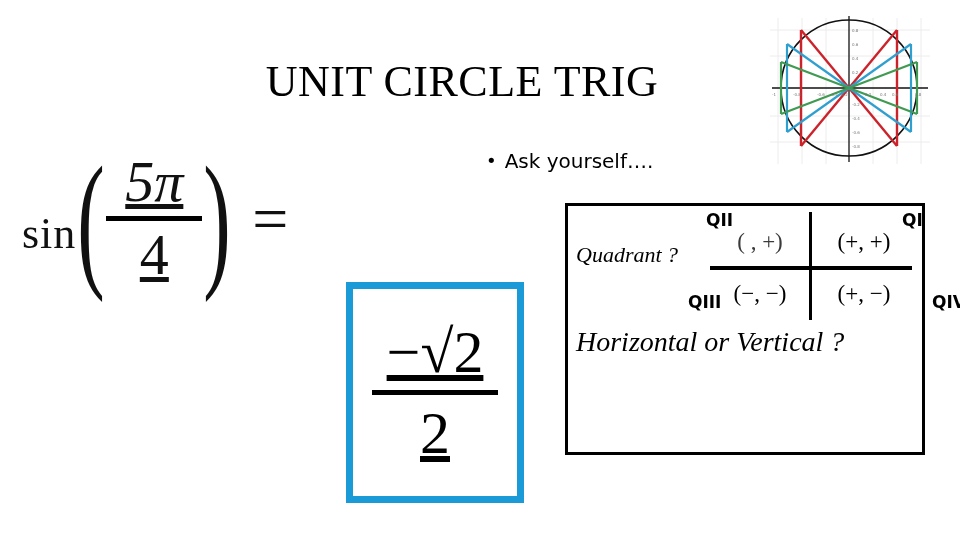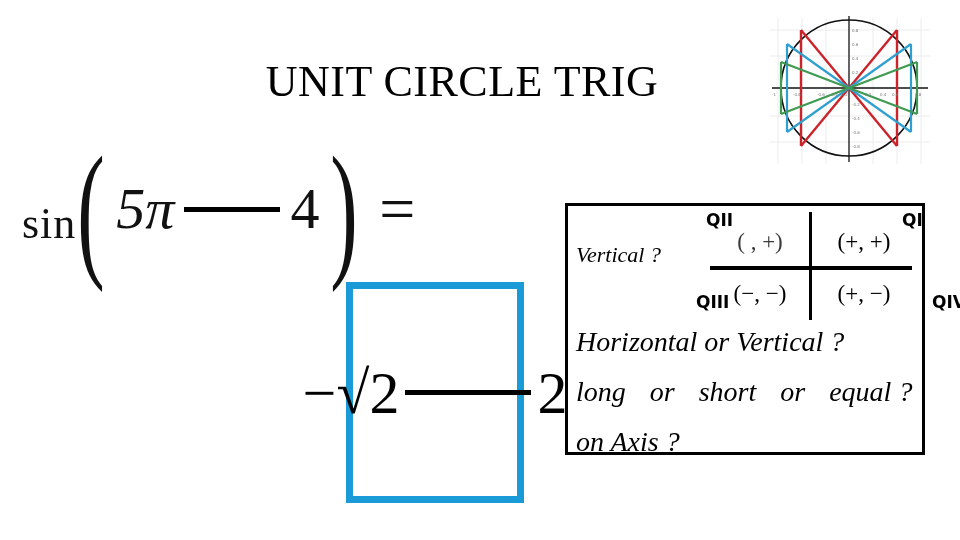--- a/index.html
+++ b/index.html
@@ -69,24 +69,25 @@
     font-size: 150px;
     line-height: 118px;
     font-weight: 300;
     transform: scaleX(0.55);
     display: inline-block;
     margin: 0 -14px 0 -10px;
   }
   #expression .paren.right { margin: 0 -12px 0 -14px; }
   .frac {
     display: inline-flex;
-    flex-direction: row;
+    flex-direction: column;
     align-items: center;
     justify-content: center;
     margin: 0 4px;
+    text-decoration: underline;
   }
   .frac .num, .frac .den {
     font-size: 58px;
     line-height: 64px;
     padding: 0 10px;
     font-style: italic;
   }
   .frac .num.upright, .frac .den.upright { font-style: normal; }
   .frac .bar {
     height: 5px;
@@ -199,21 +200,21 @@
   .q-tag {
     position: absolute;
     font-family: "DejaVu Sans", sans-serif;
     font-weight: bold;
     font-size: 17px;
     line-height: 20px;
     color: #000000;
   }
   .q-tag.tag-q2 { left: 138px; top: 4px; }
   .q-tag.tag-q1 { left: 334px; top: 4px; }
-  .q-tag.tag-q3 { left: 128px; top: 86px; }
+  .q-tag.tag-q3 { left: 120px; top: 86px; }
   .q-tag.tag-q4 { left: 316px; top: 86px; margin-left: 48px; }
 
   .panel-line {
     position: absolute;
     left: 8px;
     font-style: italic;
     font-size: 28px;
     line-height: 26px;
     color: #000000;
     white-space: nowrap;
@@ -233,20 +234,23 @@
   }
   #unit-circle-thumb svg { display: block; }
 </style>
 </head>
 <body>
 
 <div id="slide">
 
   <div id="slide-title">UNIT CIRCLE TRIG</div>
 
+  <div id="bullet-line">
+    <span class="bullet-dot">•</span><span>Ask yourself….</span>
+  </div>
 
   <div id="expression">
     <span class="fn-name">sin</span>
     <span class="paren left">(</span>
     <span class="frac">
       <span class="num">5π</span>
       <span class="bar"></span>
       <span class="den upright">4</span>
     </span>
     <span class="paren right">)</span>
@@ -257,44 +261,40 @@
     <span class="frac">
       <span class="num">−√2</span>
       <span class="bar"></span>
       <span class="den">2</span>
     </span>
   </div>
 
   <div id="quadrant-panel">
 
     <div id="quadrant-row">
-      <div id="quadrant-label">Vertical ?</div>
+      <div id="quadrant-label">Quadrant ?</div>
 
       <div id="quadrant-grid">
         <div class="hline"></div>
         <div class="vline"></div>
         <div class="q-cell q2">( , +)</div>
         <div class="q-cell q1">(+, +)</div>
         <div class="q-cell q3">(−, −)</div>
         <div class="q-cell q4">(+, −)</div>
       </div>
 
       <div class="q-tag tag-q2">QII</div>
       <div class="q-tag tag-q1">QI</div>
       <div class="q-tag tag-q3">QIII</div>
       <div class="q-tag tag-q4">QIV</div>
     </div>
 
     <div class="panel-line l1">Horizontal or Vertical ?</div>
 
-    <div class="panel-line l2">
-      <span>long</span><span class="sp"></span><span>or</span><span class="sp"></span><span>short</span><span class="sp"></span><span>or</span><span class="sp"></span><span>equal ?</span>
-    </div>
-
-    <div class="panel-line l3">on Axis ?</div>
+
   </div>
 
   <div id="unit-circle-thumb">
     <svg width="178" height="165" viewBox="0 0 178 165">
       <rect x="0" y="0" width="178" height="165" fill="#ffffff"></rect>
       <g stroke="#ececec" stroke-width="1">
         <line x1="18" y1="12" x2="18" y2="158"></line>
         <line x1="42" y1="12" x2="42" y2="158"></line>
         <line x1="66" y1="12" x2="66" y2="158"></line>
         <line x1="113" y1="12" x2="113" y2="158"></line>

